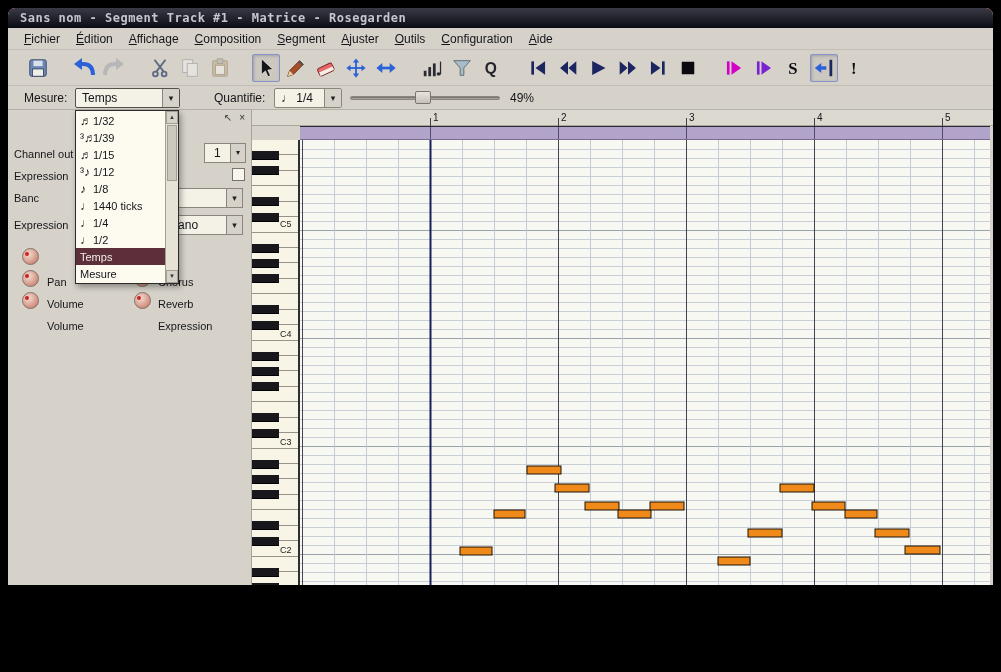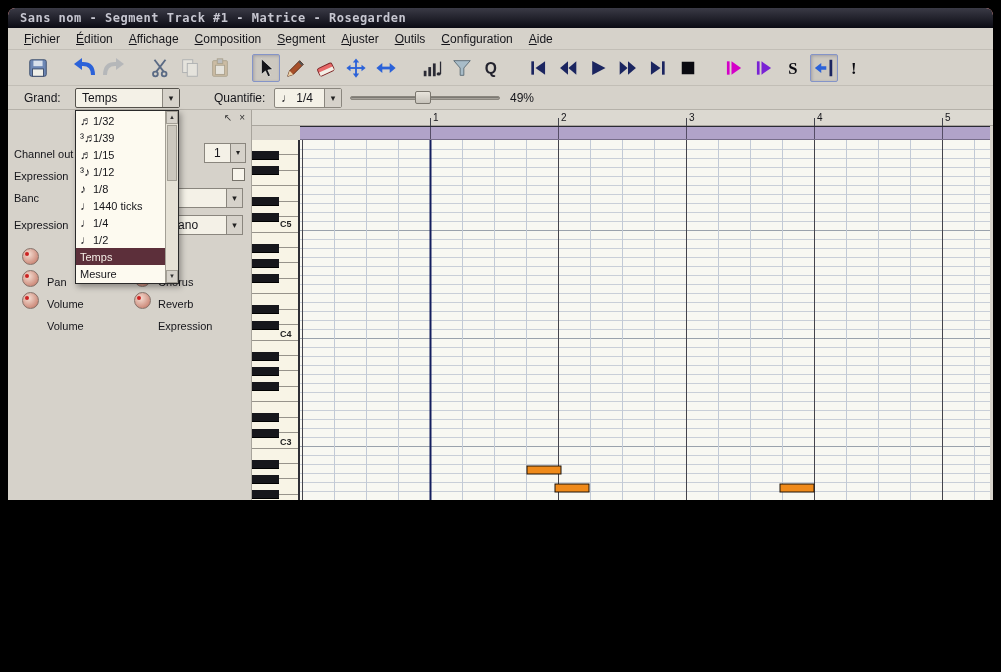--- a/index.html
+++ b/index.html
@@ -1,17 +1,17 @@
 <!DOCTYPE html>
 <html><head>
 <meta charset="utf-8">
 <style>
   *{margin:0;padding:0;box-sizing:border-box;}
   html,body{width:1001px;height:672px;background:#000;font-family:"Liberation Sans",sans-serif;overflow:hidden;}
-  .window{position:absolute;left:8px;top:8px;width:985px;height:492px;background:#fca5a5;border-radius:7px 7px 0 0;overflow:hidden;}
+  .window{position:absolute;left:8px;top:8px;width:985px;height:577px;background:#fca5a5;border-radius:7px 7px 0 0;overflow:hidden;}
   .titlebar{position:absolute;top:0;left:0;right:0;height:20px;background:linear-gradient(#3a3a46,#0b0b14);border-radius:7px 7px 0 0;color:#c6c6d0;font:bold 12px "DejaVu Sans Mono",monospace;line-height:20px;padding-left:12px;letter-spacing:.5px;white-space:nowrap;}
   .menubar{position:absolute;top:20px;left:0;right:0;height:22px;background:#d6d2ca;display:flex;align-items:center;padding-left:8px;font-size:12px;color:#15151a;border-bottom:1px solid #c2beb6;}
   .menu-item{padding:21px 8px;white-space:nowrap;}
   .accel{text-decoration:underline;}
   .toolbar{position:absolute;top:42px;left:0;right:0;height:36px;background:#d6d2ca;border-bottom:1px solid #c2beb6;display:flex;align-items:center;padding-left:16px;gap:2px;}
   .tb-btn{width:28px;height:28px;background:none;border:1px solid transparent;display:flex;align-items:center;justify-content:center;padding:0;flex:0 0 auto;}
   .tb-btn.active{border:1px solid #8494c8;background:#ccc8c0;box-shadow:inset 1px 1px 3px rgba(40,40,80,.25);border-radius:2px;}
   .tb-btn.disabled{opacity:.42;}
   .tb-sep{width:14px;height:1px;flex:0 0 auto;}
   .toolbar2{position:absolute;top:78px;left:0;right:0;height:24px;background:#d6d2ca;border-bottom:1px solid #b5b1a9;font-size:12px;color:#15151a;}
@@ -36,21 +36,21 @@
   .klabel{position:absolute;white-space:nowrap;margin-top:24px;}
   .editor{position:absolute;left:244px;top:0;width:741px;height:100%;}
   .ruler{position:absolute;top:0;left:0;right:0;height:16px;background:#dcd9d1;border-bottom:1px solid #aaa69e;font-size:10px;color:#15151a;}
   .ruler-num{position:absolute;top:2px;}
   .ruler-tick{position:absolute;top:8px;width:1px;height:8px;background:#44444c;}
   .segment-strip{position:absolute;top:16px;left:48px;width:690px;height:14px;background:#b1a3c9;border-top:1px solid #2a2a34;border-bottom:1px solid #776d8a;}
   .strip-tick{position:absolute;top:0;bottom:0;width:1px;background:#554d66;}
   .piano{position:absolute;top:30px;left:0;width:48px;height:511px;background:#f8f4e6;border-right:2px solid #2e2e36;overflow:hidden;}
   .wkey{position:absolute;left:0;right:0;background:#f8f4e6;border-bottom:1px solid #97938b;}
   .bkey{position:absolute;left:0;width:27px;height:9px;background:#17171c;border-bottom:1px solid #000;z-index:2;}
-  .okey-label{position:absolute;left:28px;font-size:9px;font-weight:bold;color:#222;z-index:3;}
+  .okey-label{position:absolute;left:28px;font-size:9px;font-weight:normal;color:#222;z-index:3;}
   .grid{position:absolute;top:30px;left:48px;width:690px;height:511px;background:#f8f8f2;}
   .dropdown{position:absolute;left:67px;top:102px;width:104px;height:174px;background:#fdfaf0;border:1px solid #2a2a2a;z-index:50;box-shadow:2px 3px 6px rgba(0,0,0,.35);}
   .dd-items{position:absolute;left:0;top:1px;right:13px;bottom:0;}
   .dd-item{height:17px;display:flex;align-items:center;font-size:11px;color:#15151a;padding-left:4px;white-space:nowrap;}
   .dd-icon{width:13px;font-size:12px;line-height:1;flex:0 0 auto;}
   .dd-scroll{position:absolute;right:0;top:0;bottom:0;width:13px;background:#e6e2d6;border-left:1px solid #a39f95;}
   .dd-btn{position:absolute;left:0;right:0;height:13px;background:#d6d2ca;border:1px solid #a39f95;font-size:6px;text-align:center;line-height:11px;color:#333;}
   .dd-btn.up{top:0;}
   .dd-btn.down{bottom:0;}
   .dd-thumb{position:absolute;left:1px;right:1px;top:14px;height:56px;background:#ccc8be;border:1px solid #a39f95;}
@@ -236,21 +236,21 @@
         </svg>
       </button>
       <button class="tb-btn">
         <svg viewBox="0 0 24 24" width="20" height="20">
           <text x="8.5" y="19" font-family="Liberation Serif,serif" font-size="20" font-weight="bold" fill="#0a0a10">!</text>
         </svg>
       </button>
     </div>
 
   <div class="toolbar2">
-    <span class="t2label" style="left:16px">Grand:</span>
+    <span class="t2label" style="left:16px">Mesure:</span>
     <div class="combo open" style="left:67px;width:105px">
       <span>Temps</span>
       <span class="combo-arrow">▾</span>
     </div>
     <span class="t2label" style="left:206px">Quantifie:</span>
     <div class="combo" style="left:266px;width:68px">
       <span>♩</span>
       <span>1/4</span>
       <span class="combo-arrow">▾</span>
     </div>

